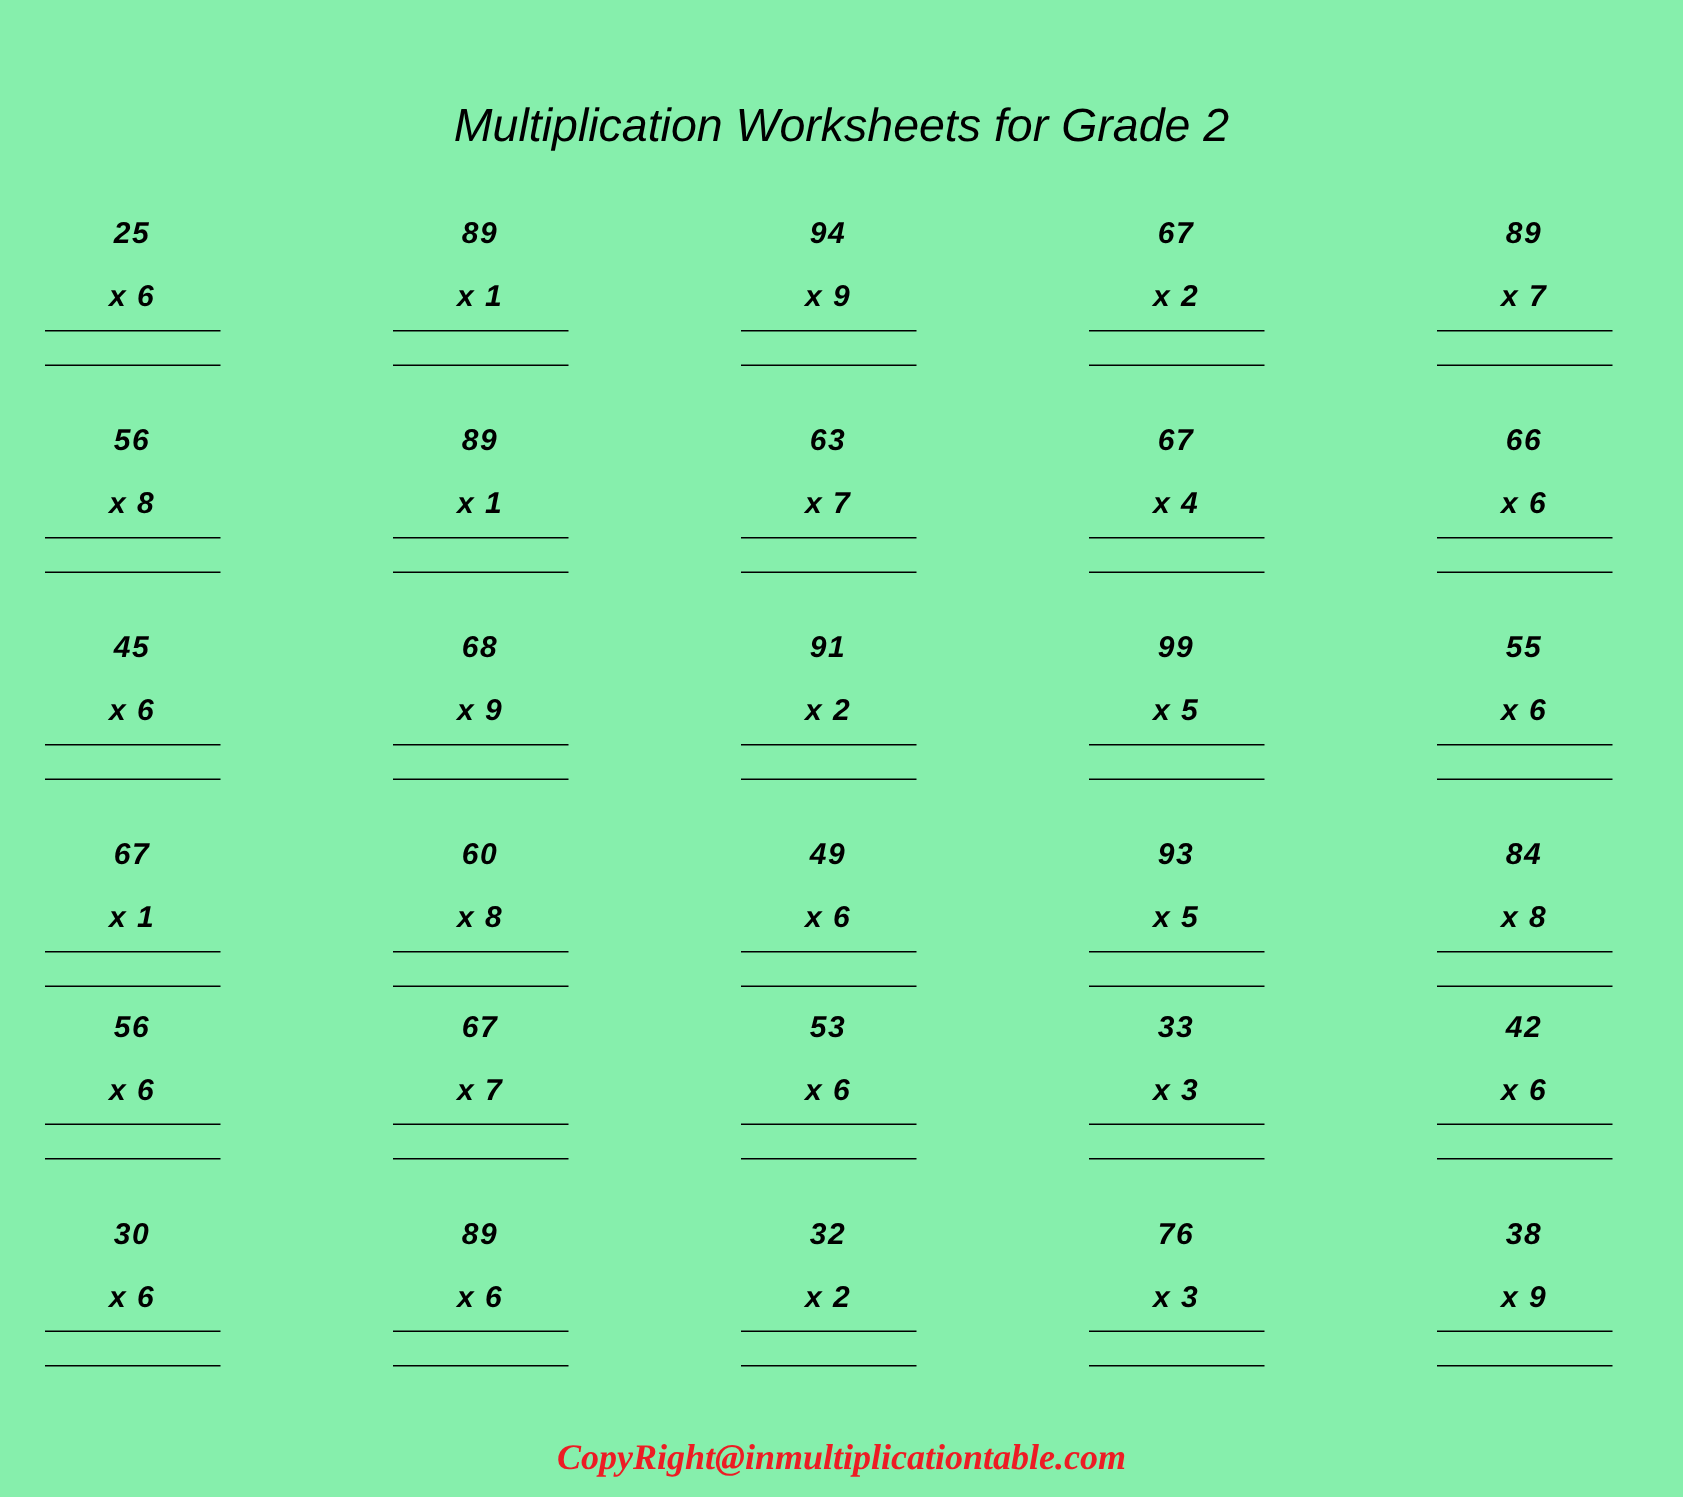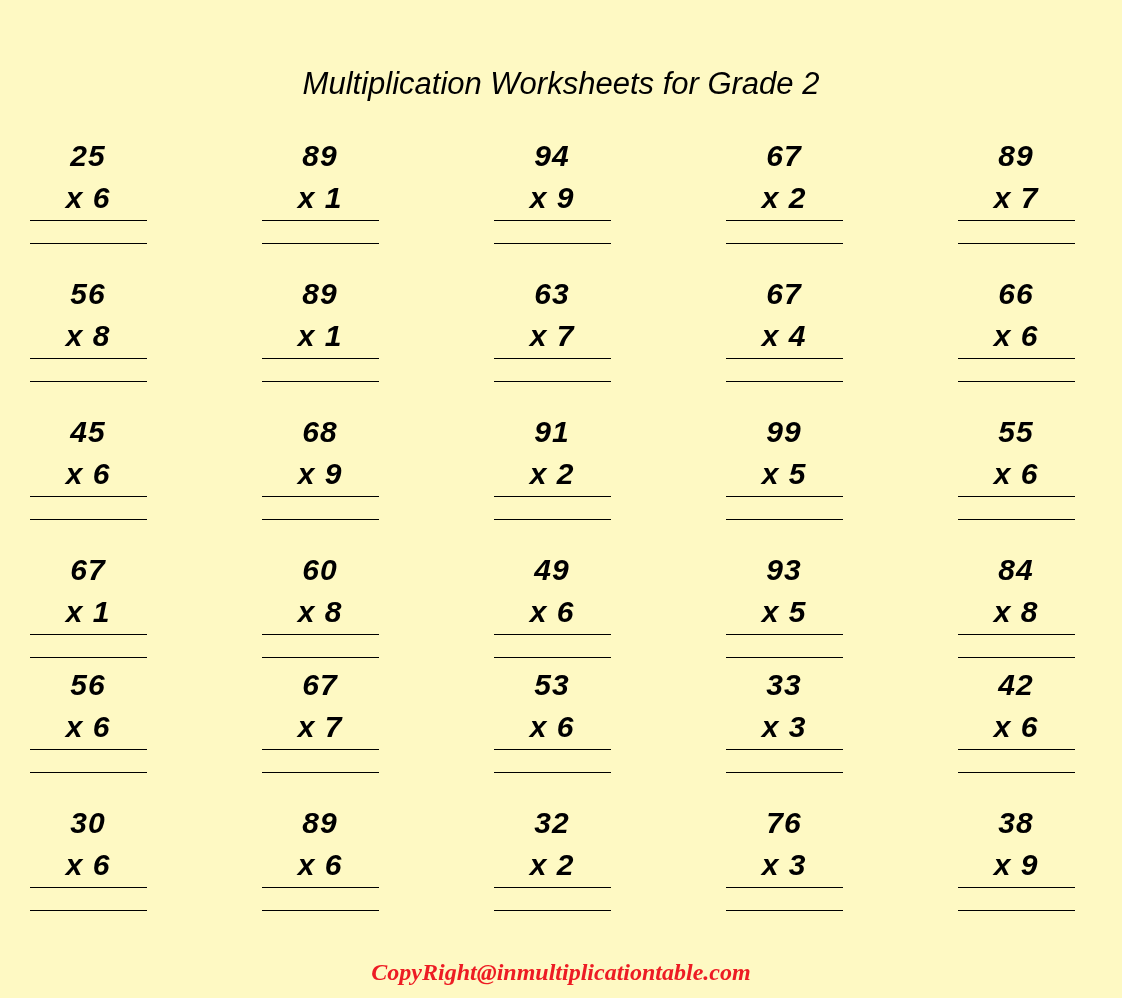--- a/index.html
+++ b/index.html
@@ -4,21 +4,21 @@
 <style>
   html, body {
     margin: 0;
     padding: 0;
     background: #ffffff;
   }
   .page {
     position: relative;
     width: 1122px;
     height: 998px;
-    background: #fef9c3;
+    background: #86efac;
     overflow: hidden;
     font-family: "Liberation Sans", sans-serif;
     color: #000000;
   }
   .title {
     margin-top: 64px;
     text-align: center;
     font-style: italic;
     font-weight: 400;
     font-size: 31px;
@@ -33,21 +33,21 @@
   }
   .row.first { margin-top: 35px; }
   .row.tight { margin-top: 10px; }
   .cell {
     width: 150px;
     display: flex;
     flex-direction: column;
     align-items: center;
   }
   .num {
-    font-size: 30px;
+    font-size: 20px;
     line-height: 34px;
     font-weight: bold;
     font-style: italic;
     letter-spacing: 1px;
     white-space: pre;
   }
   .mult { margin-top: 8px; }
   .line {
     width: 117px;
     height: 0;

